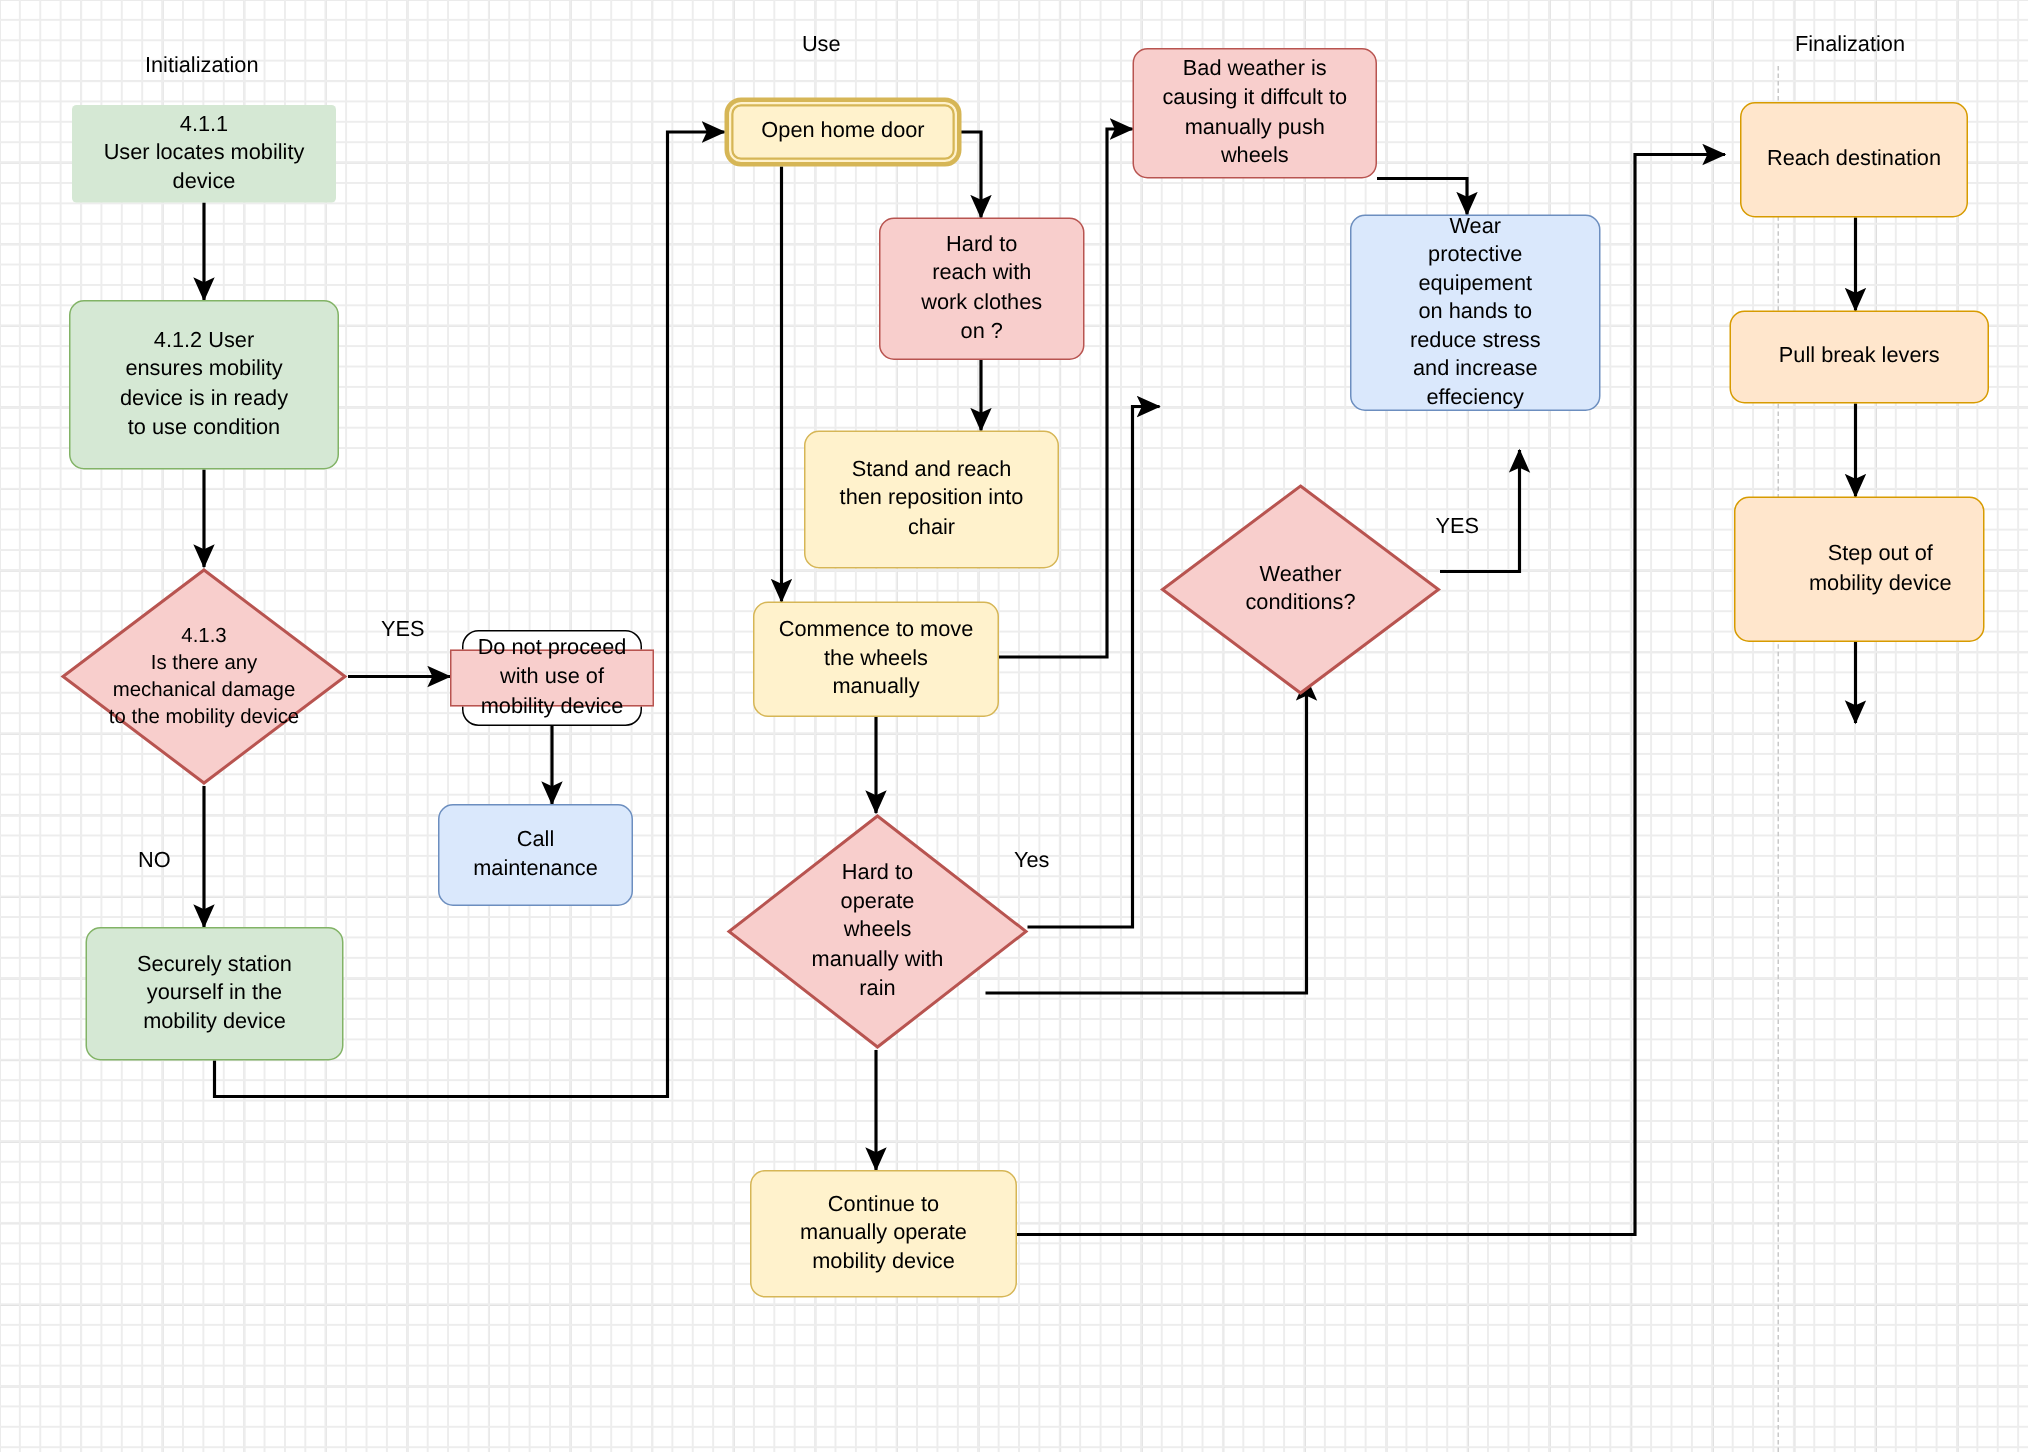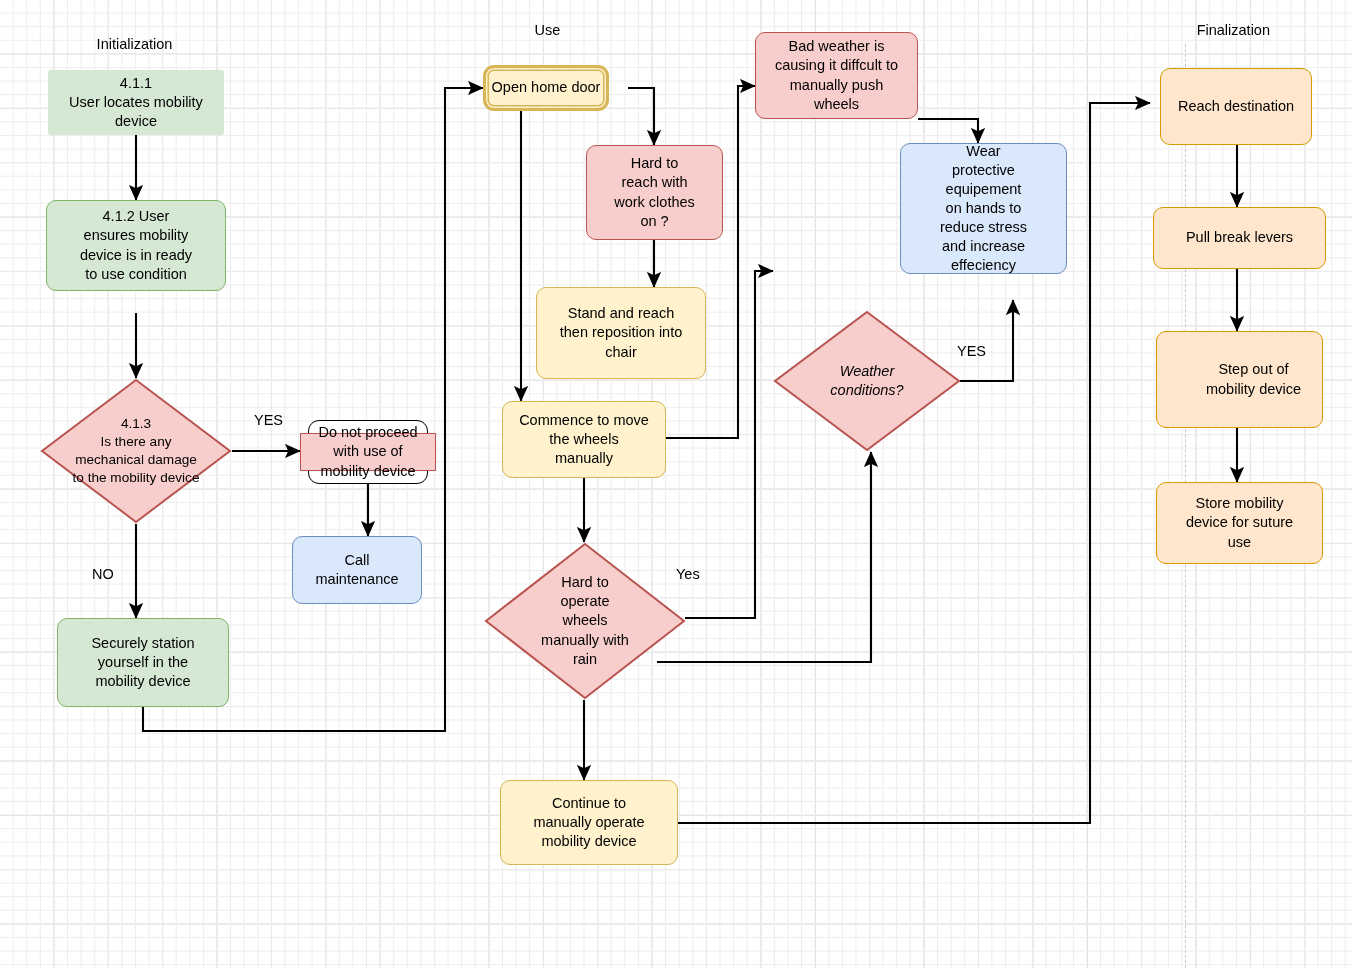--- a/index.html
+++ b/index.html
@@ -154,21 +154,21 @@
 
   <div class="edge-label" style="left:254px;top:412px;">YES</div>
   <div class="edge-label" style="left:92px;top:566px;">NO</div>
   <div class="edge-label" style="left:676px;top:566px;">Yes</div>
   <div class="edge-label" style="left:957px;top:343px;">YES</div>
 
   <div class="node green sq" style="left:48px;top:70px;width:176px;height:65px;">4.1.1
 User locates mobility
 device</div>
 
-  <div class="node green rbox" style="left:46px;top:200px;width:180px;height:91px;">4.1.2 User
+  <div class="node green rbox" style="left:46px;top:200px;width:180px;height:113px;">4.1.2 User
 ensures mobility
 device is in ready
 to use condition</div>
 
   <div class="diamond-wrap" style="left:40px;top:378px;width:192px;height:146px;">
     <svg width="192" height="146" viewBox="0 0 192 146">
       <polygon points="96,2 190,73 96,144 2,73" fill="#f8cecc" stroke="#b85450" stroke-width="2"></polygon>
     </svg>
     <div class="diamond-text" style="font-size:13.6px;">4.1.3
 Is there any
@@ -184,21 +184,21 @@
 mobility device</div>
   </div>
 
   <div class="node blue rbox" style="left:292px;top:536px;width:130px;height:68px;">Call
 maintenance</div>
 
   <div class="node green rbox" style="left:57px;top:618px;width:172px;height:89px;">Securely station
 yourself in the
 mobility device</div>
 
-  <div class="node open-door" style="left:483px;top:65px;width:126px;height:46px;text-align:right;">Open home door</div>
+  <div class="node open-door" style="left:483px;top:65px;width:158px;height:46px;text-align:right;">Open home door</div>
 
   <div class="node pink rbox" style="left:586px;top:145px;width:137px;height:95px;">Hard to
 reach with
 work clothes
 on ?</div>
 
   <div class="node yellow rbox" style="left:536px;top:287px;width:170px;height:92px;">Stand  and reach
 then reposition into
 chair</div>
 
@@ -227,32 +227,29 @@
 wheels</div>
 
   <div class="node blue rbox" style="left:900px;top:143px;width:167px;height:131px;">Wear
 protective
 equipement
 on hands to
 reduce stress
 and increase
 effeciency</div>
 
-  <div class="diamond-wrap" style="left:773px;top:310px;width:188px;height:142px;font-style:italic;">
+  <div class="diamond-wrap" style="left:773px;top:322px;width:188px;height:142px;">
     <svg width="188" height="142" viewBox="0 0 188 142">
       <polygon points="94,2 186,71 94,140 2,71" fill="#f8cecc" stroke="#b85450" stroke-width="2"></polygon>
     </svg>
     <div class="diamond-text">Weather
 conditions?</div>
   </div>
 
   <div class="node orange rbox" style="left:1160px;top:68px;width:152px;height:77px;">Reach destination</div>
 
   <div class="node orange rbox" style="left:1153px;top:207px;width:173px;height:62px;">Pull break levers</div>
 
   <div class="node orange rbox" style="left:1156px;top:331px;width:167px;height:97px;padding-left:28px;">Step out of
 mobility device</div>
 
-  <div class="node orange rbox" style="left:1156px;top:482px;width:167px;height:82px;">Store mobility
-device for suture
-use</div>
 
 </div>
 
 </body></html>

